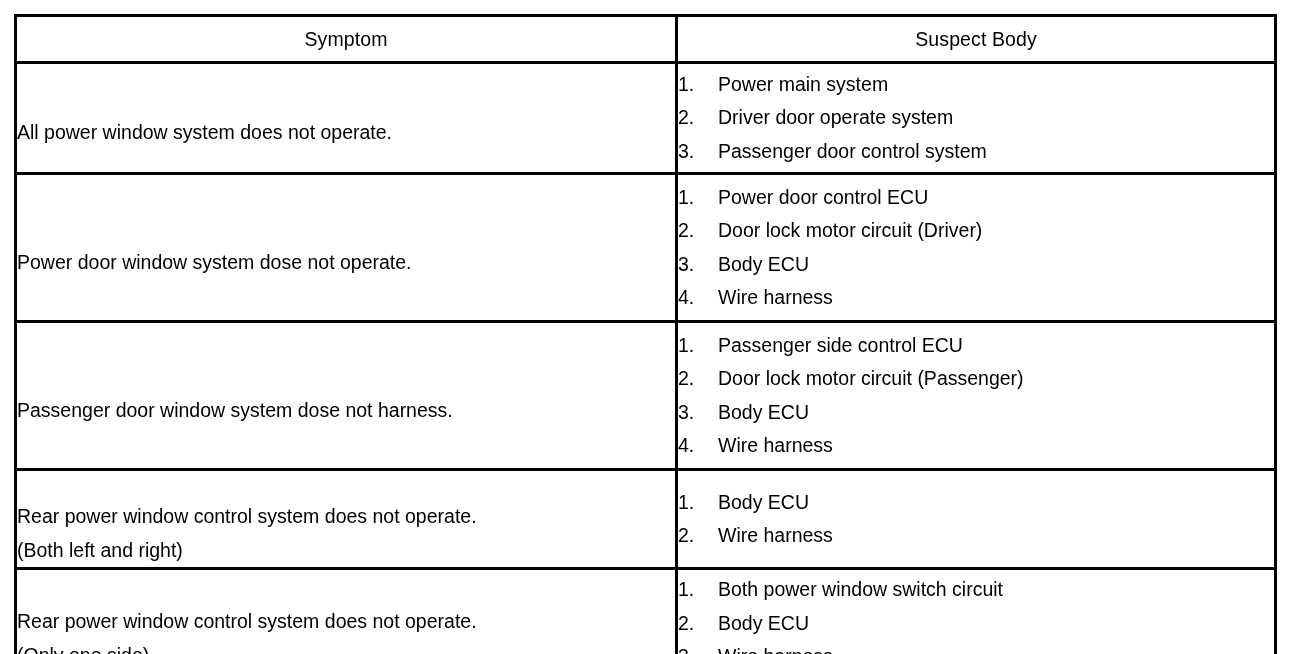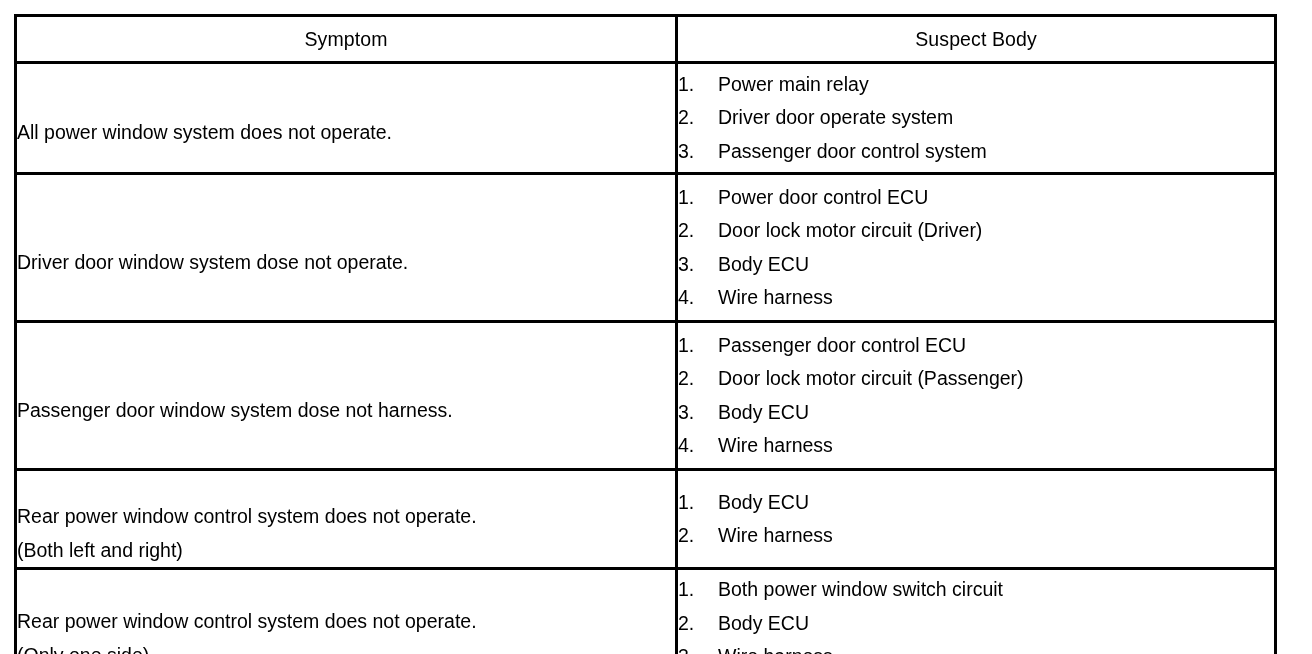--- a/index.html
+++ b/index.html
@@ -123,35 +123,35 @@
     </thead>
     <tbody>
 
       <tr class="row-0">
         <td class="symptom-cell">
           <span class="symptom-text">All power window system does not operate.</span>
         </td>
         <td class="suspect-cell">
           <ol class="suspect-list">
             <li>
-              <span class="item-num">1.</span><span class="item-text">Power main relay</span>
+              <span class="item-num">1.</span><span class="item-text">Power main system</span>
             </li>
             <li>
               <span class="item-num">2.</span><span class="item-text">Driver door operate system</span>
             </li>
             <li>
               <span class="item-num">3.</span><span class="item-text">Passenger door control system</span>
             </li>
           </ol>
         </td>
       </tr>
 
       <tr class="row-1">
         <td class="symptom-cell">
-          <span class="symptom-text">Driver door window system dose not operate.</span>
+          <span class="symptom-text">Power door window system dose not operate.</span>
         </td>
         <td class="suspect-cell">
           <ol class="suspect-list">
             <li>
               <span class="item-num">1.</span><span class="item-text">Power door control ECU</span>
             </li>
             <li>
               <span class="item-num">2.</span><span class="item-text">Door lock motor circuit (Driver)</span>
             </li>
             <li>
@@ -164,21 +164,21 @@
         </td>
       </tr>
 
       <tr class="row-2">
         <td class="symptom-cell">
           <span class="symptom-text">Passenger door window system dose not harness.</span>
         </td>
         <td class="suspect-cell">
           <ol class="suspect-list">
             <li>
-              <span class="item-num">1.</span><span class="item-text">Passenger door control ECU</span>
+              <span class="item-num">1.</span><span class="item-text">Passenger side control ECU</span>
             </li>
             <li>
               <span class="item-num">2.</span><span class="item-text">Door lock motor circuit (Passenger)</span>
             </li>
             <li>
               <span class="item-num">3.</span><span class="item-text">Body ECU</span>
             </li>
             <li>
               <span class="item-num">4.</span><span class="item-text">Wire harness</span>
             </li>

